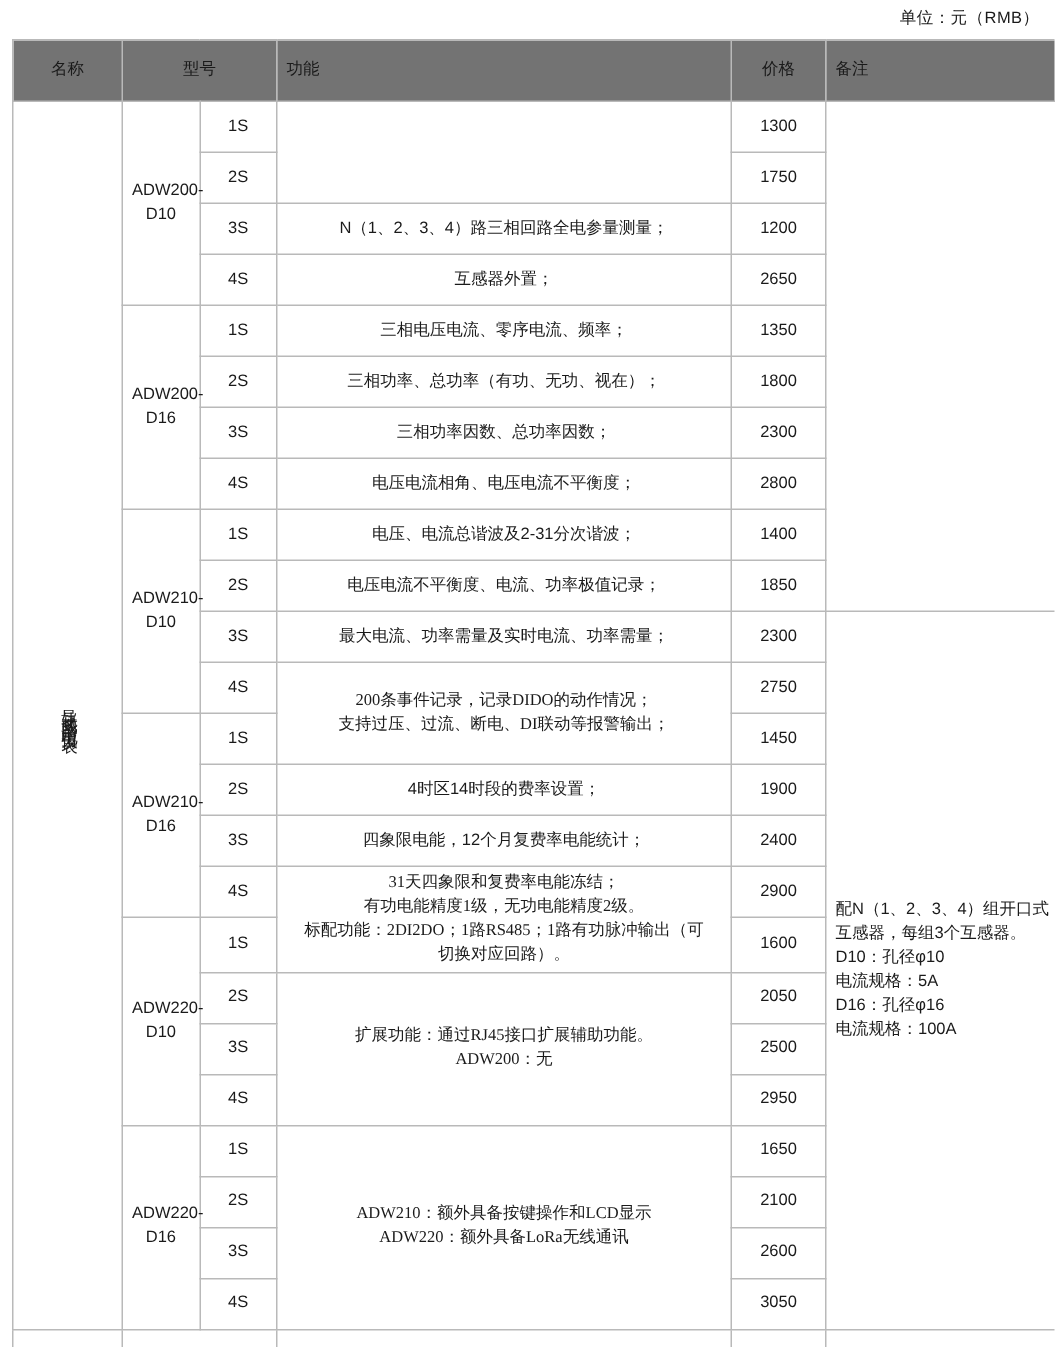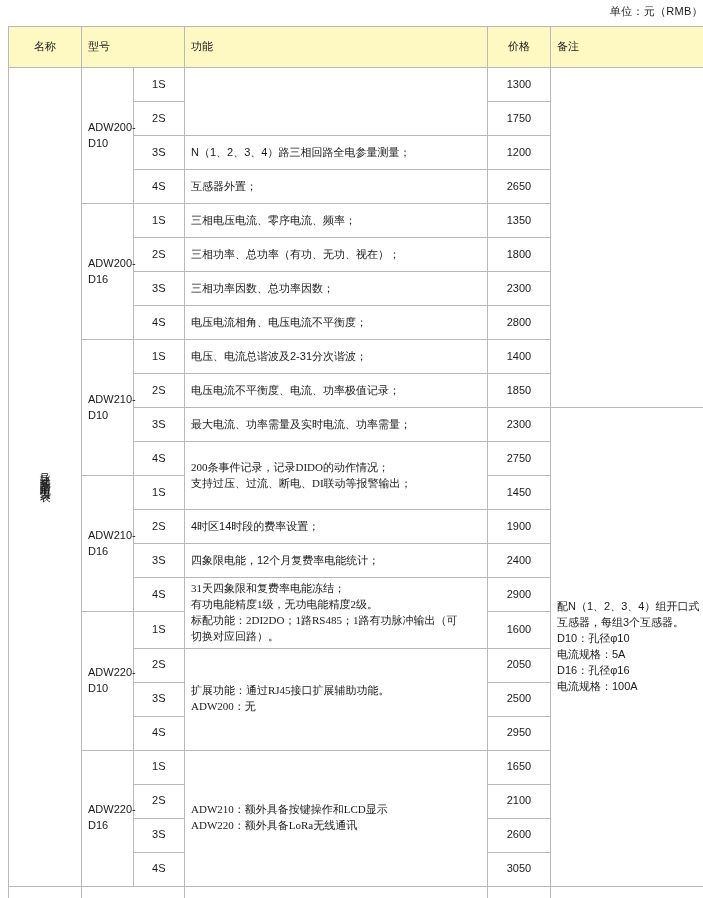--- a/index.html
+++ b/index.html
@@ -16,21 +16,21 @@
   }
   .page {
     position: relative;
     width: 703px;
     height: 898px;
     box-sizing: border-box;
   }
   .unit-note {
     position: absolute;
     top: 4px;
-    right: 0;
+    right: 10px;
     font-size: 11px;
     color: #1a1a1a;
     letter-spacing: 0.3px;
   }
   table.spec {
     position: absolute;
     top: 26px;
     left: 8px;
     width: 687px;
     border-collapse: collapse;
@@ -38,27 +38,27 @@
   }
   table.spec td, table.spec th {
     border: 1px solid #b9b9b9;
     padding: 3px 6px;
     font-weight: normal;
     font-size: 11px;
     vertical-align: middle;
     line-height: 1.45;
   }
   thead th {
-    background: #fef9c3;
+    background: #737373;
     text-align: center;
     height: 34px;
     font-size: 12px;
   }
   .c-name  { width: 60px;  text-align: center; }
-  .c-model { width: 90px;  text-align: left; }
+  .c-model { width: 90px;  text-align: center; }
   .c-sub   { width: 44px;  text-align: center; }
   .c-func  { width: 290px; text-align: left; }
   .c-price { width: 50px;  text-align: center; }
   .c-note  { width: 145px; text-align: left; }
 
   td.center { text-align: center; }
   td.left   { text-align: left; }
 
   .vert-label {
     text-align: center;
@@ -66,21 +66,21 @@
     letter-spacing: 1px;
   }
   .vert-inner {
     writing-mode: vertical-rl;
     text-orientation: upright;
     display: inline-block;
     letter-spacing: 2px;
     line-height: 1.5;
   }
   .func-cell {
-    text-align: left;
+    text-align: center;
     line-height: 1.9;
   }
   .func-cell div { white-space: nowrap; font-family: Liberation Serif, serif; }
   .note-cell {
     text-align: left;
     line-height: 2.05;
     vertical-align: top;
     padding-top: 10px;
   }
   .note-cell div { white-space: nowrap; }

